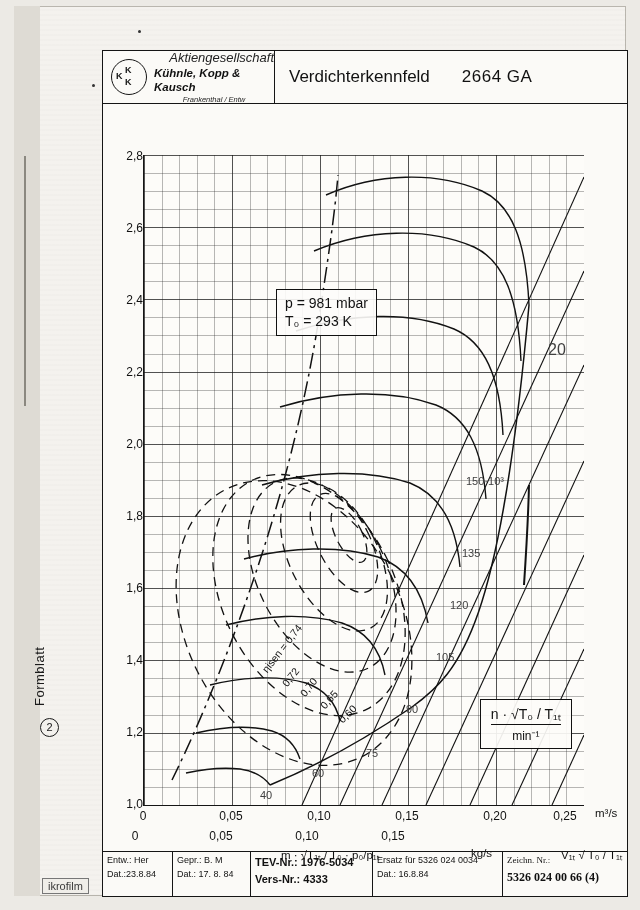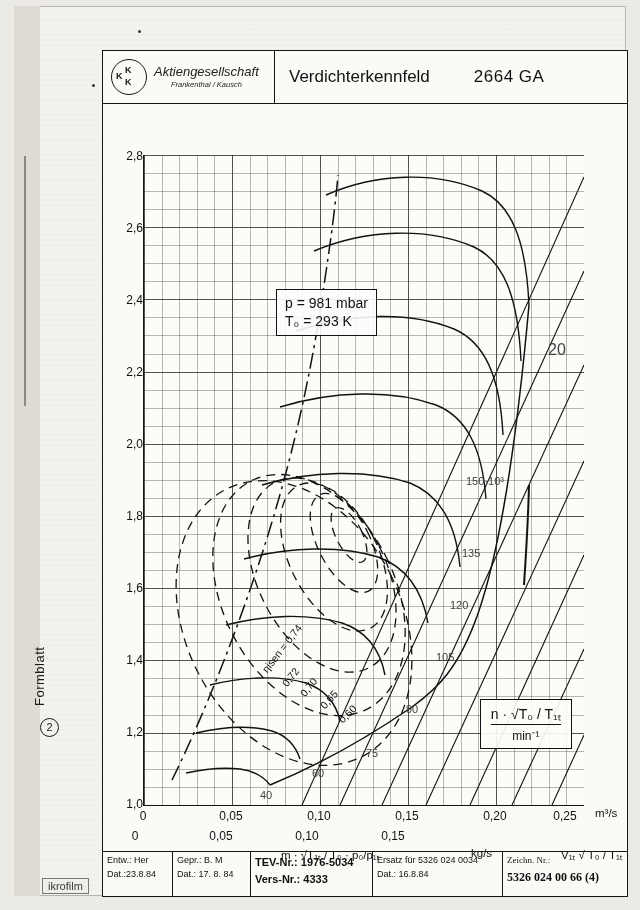--- a/index.html
+++ b/index.html
@@ -33,21 +33,21 @@
   .logobox{width:172px;border-right:1.6px solid #151515;display:flex;align-items:center;padding-left:8px;box-sizing:border-box;}
   .kkk{width:34px;height:34px;border:1.4px solid #151515;border-radius:50%;position:relative;flex:0 0 auto;}
   .kkk span{position:absolute;font-size:9px;font-weight:bold;color:#151515;}
   .kkk .k1{left:4px;top:11px;}
   .kkk .k2{left:13px;top:5px;}
   .kkk .k3{left:13px;top:17px;}
   .firm{margin-left:7px;line-height:1.25;}
   .firm .l1{font-size:13px;color:#222;font-style:italic;text-align:right;}
   .firm .l2{font-size:11.5px;font-weight:bold;color:#111;font-style:italic;}
   .firm .l3{font-size:7.5px;color:#222;font-style:italic;text-align:center;}
-  .titletext{flex:1;display:flex;align-items:center;gap:44px;padding-left:14px;}
+  .titletext{flex:1;display:flex;align-items:center;gap:32px;padding-left:14px;}
   .titletext .t1{font-size:17px;color:#111;}
   .titletext .t2{font-size:17px;color:#111;letter-spacing:.5px;}
 
   
   .plotwrap{position:absolute;left:0;top:52px;width:100%;height:726px;}
   .plot{position:absolute;left:40px;top:52px;width:440px;height:650px;border-left:1.6px solid #151515;border-bottom:1.6px solid #151515;background:#fdfcf9;overflow:hidden;}
   .grid{position:absolute;inset:0;
     background-image:
       repeating-linear-gradient(to right,rgba(40,40,40,.33) 0 1px,rgba(0,0,0,0) 1px 17.6px),
       repeating-linear-gradient(to bottom,rgba(40,40,40,.33) 0 1px,rgba(0,0,0,0) 1px 18.05px);}
@@ -108,21 +108,22 @@
 
       <div class="titlebar">
         <div class="logobox">
           <div class="kkk">
             <span class="k1">K</span>
             <span class="k2">K</span>
             <span class="k3">K</span>
           </div>
           <div class="firm">
             <div class="l1">Aktiengesellschaft</div>
-            <div class="l3">Frankenthal / Kausch</div>
+            <div class="l2">Kühnle, Kopp &amp; Kausch</div>
+            <div class="l3">Frankenthal / Entw</div>
           </div>
         </div>
         <div class="titletext">
           <div class="t1">Verdichterkennfeld</div>
           <div class="t2">2664 GA</div>
         </div>
       </div>
 
       <div class="plotwrap">
 

